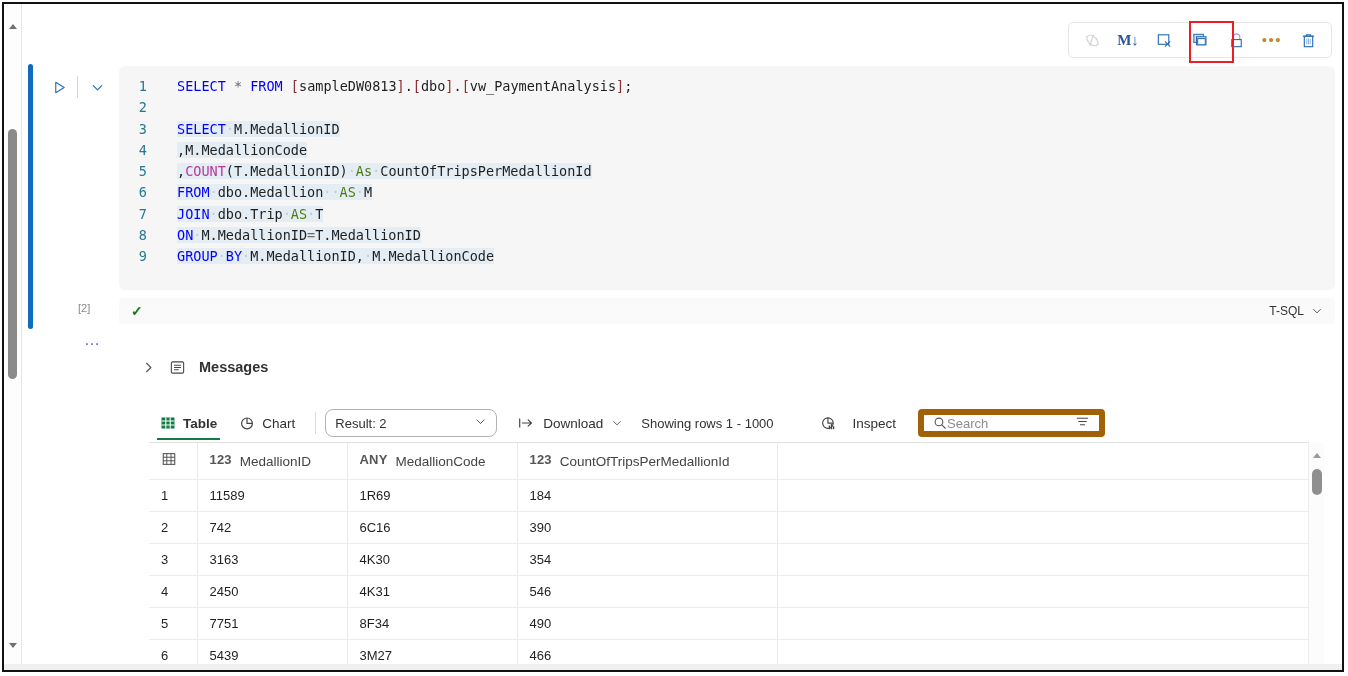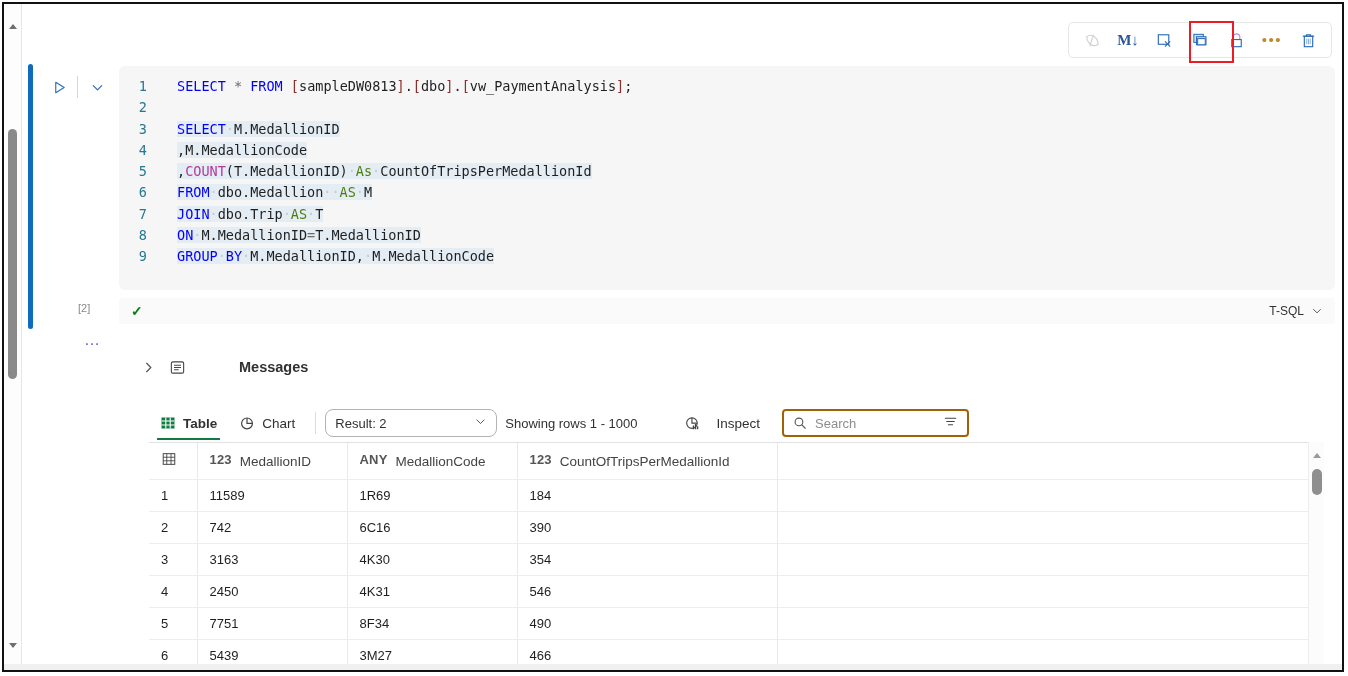--- a/index.html
+++ b/index.html
@@ -114,21 +114,21 @@
   .status-text b{font-weight:bold;}
   .status-lang{
     margin-left:auto;font-size:12px;color:#323130;display:flex;align-items:center;gap:7px;cursor:pointer;
   }
 
   
   .messages{
     position:absolute;left:137px;top:348px;height:30px;
     display:flex;align-items:center;gap:13px;cursor:pointer;
   }
-  .messages .mlabel{font-size:14.5px;font-weight:bold;color:#323130;margin-left:40px;}
+  .messages .mlabel{font-size:14.5px;font-weight:bold;color:#323130;}
 
   
   .results{
     position:absolute;left:145px;top:400px;width:1175px;height:272px;
   }
   .rtoolbar{
     height:38px;display:flex;align-items:center;gap:0;
     border-bottom:1px solid #ededed;
   }
   .rtab{
@@ -146,22 +146,22 @@
     font-size:13px;color:#323130;cursor:pointer;background:#fff;
   }
   .result-select .cd{margin-left:auto;color:#555;}
   .rbtn{
     display:flex;align-items:center;gap:8px;height:30px;padding:0 10px;
     font-size:13.5px;color:#323130;cursor:pointer;
   }
   .rbtn.strong{font-weight:bold;}
   .rinfo{font-size:13px;color:#323130;padding:0 8px;}
   .searchbox{
-    width:187px;height:28px;border:2px solid #a16207;border-radius:4px;
-    display:flex;align-items:center;gap:8px;padding:0 9px;box-sizing:border-box;
+    width:187px;height:28px;border:6px solid #a16207;border-radius:4px;
+    display:flex;align-items:center;padding:0 9px;box-sizing:border-box;
     background:#fff;cursor:text;
   }
   .searchbox .ph{font-size:13px;color:#8d8d8d;}
 
   
   .grid{
     position:absolute;left:0;top:38px;width:1175px;height:234px;
     border-top:1px solid #e1e1e1;box-sizing:border-box;overflow:hidden;
   }
   table.res{border-collapse:collapse;width:1175px;table-layout:fixed;}
@@ -329,20 +329,30 @@
       <div class="result-select">
         <span>Result: 2</span>
         <span class="cd">
           <svg width="13" height="13" viewBox="0 0 16 16">
             <path d="M3.5 6 L8 10.5 L12.5 6" fill="none" stroke="#555" stroke-width="1.2" stroke-linecap="round" stroke-linejoin="round"></path>
           </svg>
         </span>
       </div>
 
 
+      <div class="rbtn" style="margin-left:10px;">
+        <svg width="18" height="16" viewBox="0 0 20 16">
+          <path d="M3 3 V13" stroke="#444" stroke-width="1.3" fill="none"></path>
+          <path d="M6 8 H16 M12.4 4.6 L16 8 L12.4 11.4" stroke="#444" stroke-width="1.3" fill="none" stroke-linecap="round" stroke-linejoin="round"></path>
+        </svg>
+        <span>Download</span>
+        <svg width="12" height="12" viewBox="0 0 16 16">
+          <path d="M3.5 6 L8 10.5 L12.5 6" fill="none" stroke="#555" stroke-width="1.2" stroke-linecap="round" stroke-linejoin="round"></path>
+        </svg>
+      </div>
 
       <div class="rinfo">Showing rows 1 - 1000</div>
 
       <div class="rbtn" style="margin-left:28px;gap:16px;">
         <svg width="17" height="17" viewBox="0 0 18 18">
           <circle cx="8.4" cy="8.6" r="5.6" fill="none" stroke="#444" stroke-width="1.2"></circle>
           <path d="M8.4 3 V8.6 H14" fill="none" stroke="#444" stroke-width="1.2"></path>
           <path d="M10 15 V11 M12.2 15 V9.4 M14.4 15 V12" stroke="#444" stroke-width="1.4" fill="none"></path>
         </svg>
         <span>Inspect</span>

